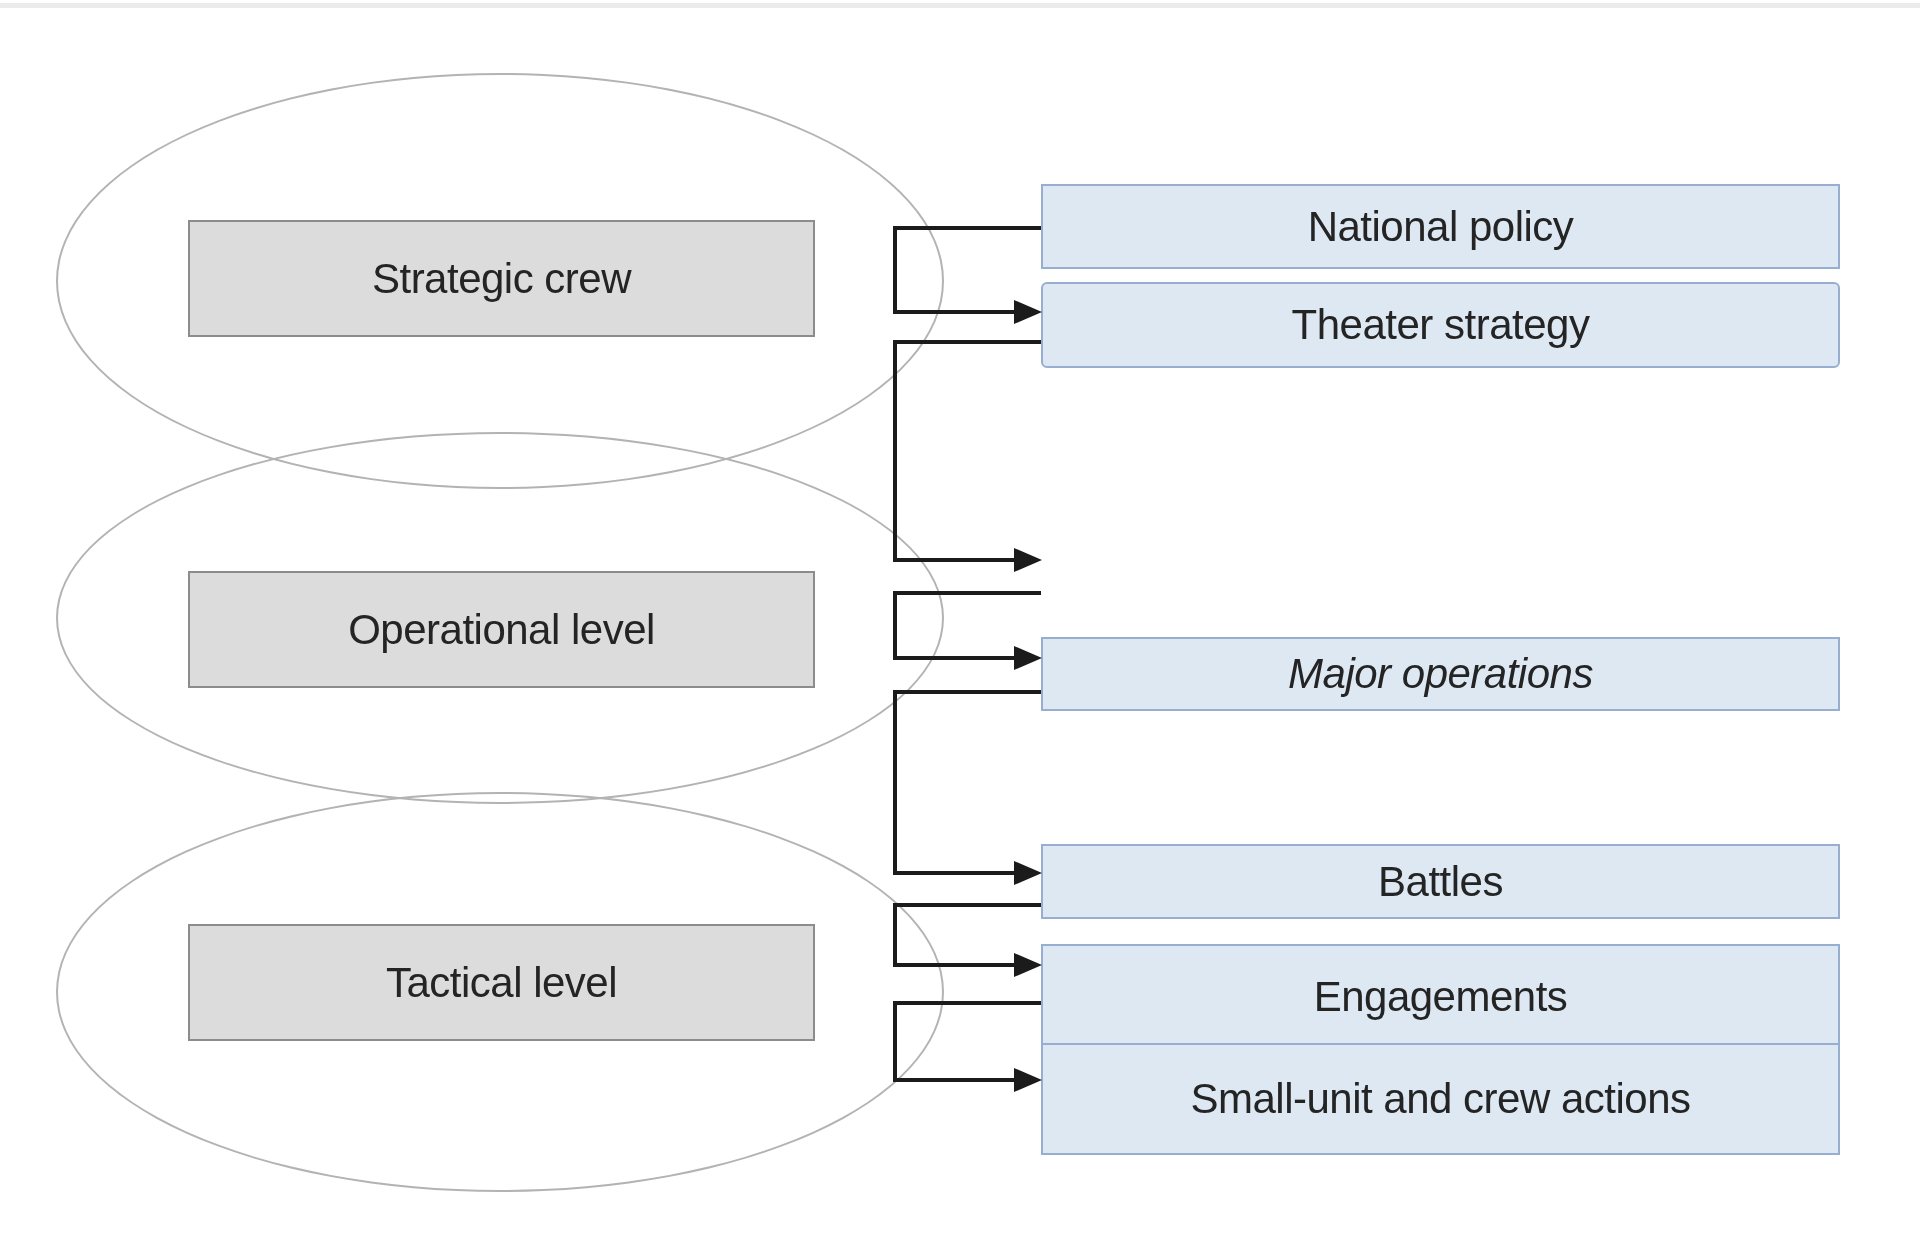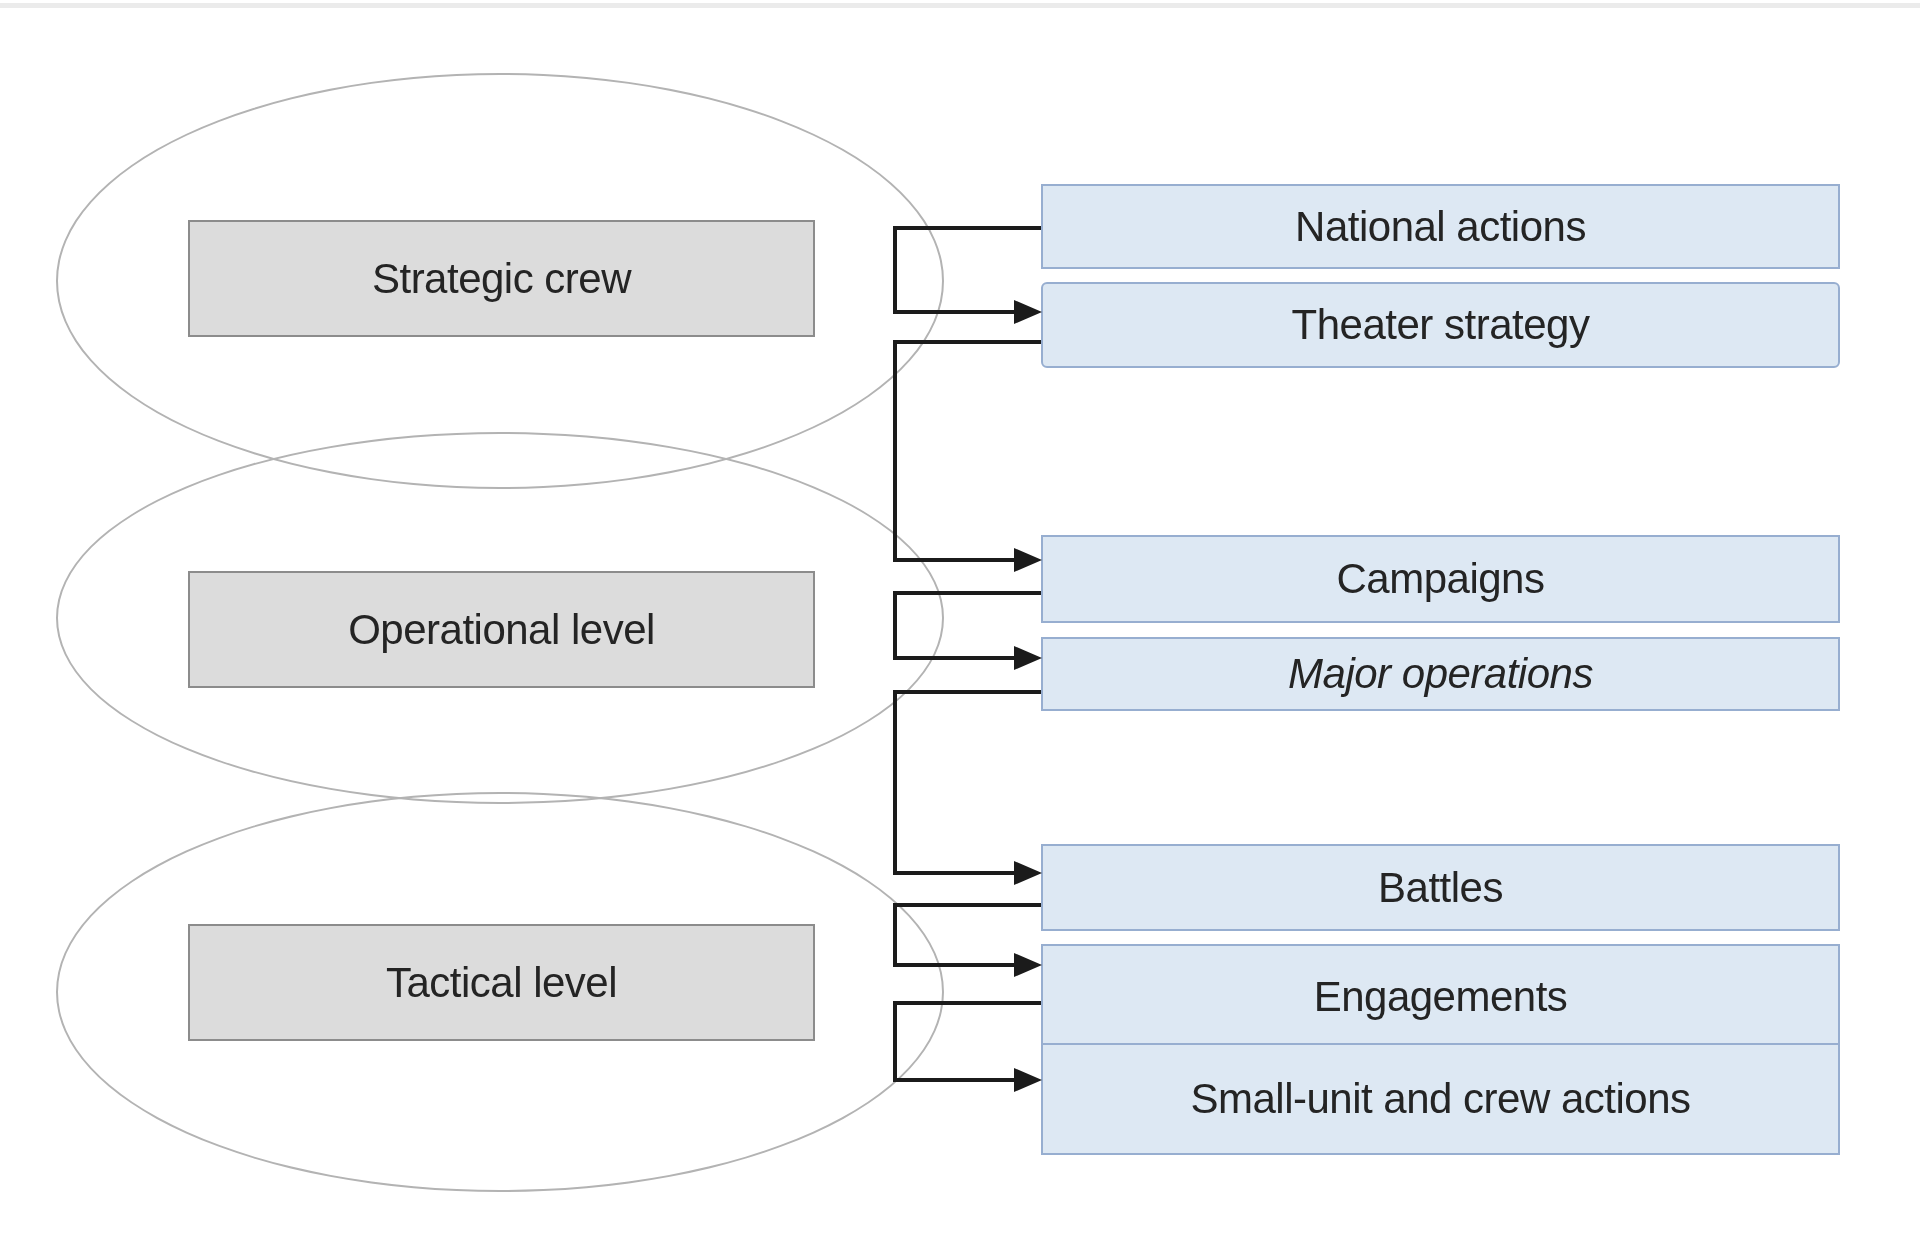--- a/index.html
+++ b/index.html
@@ -80,32 +80,29 @@
     <span class="box-label">Strategic crew</span>
   </div>
   <div class="level-box" style="top:571px;">
     <span class="box-label">Operational level</span>
   </div>
   <div class="level-box" style="top:924px;">
     <span class="box-label">Tactical level</span>
   </div>
 
   <div class="item-box" style="top:184px; height:85px;">
-    <span class="box-label">National actions</span>
+    <span class="box-label">National policy</span>
   </div>
   <div class="item-box" style="top:282px; height:86px;border-radius:6px;">
     <span class="box-label">Theater strategy</span>
   </div>
-  <div class="item-box" style="top:535px; height:88px;">
-    <span class="box-label">Campaigns</span>
-  </div>
   <div class="item-box" style="top:637px; height:74px;font-style:italic;">
     <span class="box-label">Major operations</span>
   </div>
-  <div class="item-box" style="top:844px; height:87px;">
+  <div class="item-box" style="top:844px; height:75px;">
     <span class="box-label">Battles</span>
   </div>
   <div class="item-box" style="top:944px; height:105px;">
     <span class="box-label">Engagements</span>
   </div>
   <div class="item-box" style="top:1043px; height:112px;">
     <span class="box-label">Small-unit and crew actions</span>
   </div>
 
   <div class="cline" style="left:893px; top:226px; width:4px; height:88px;"></div>

